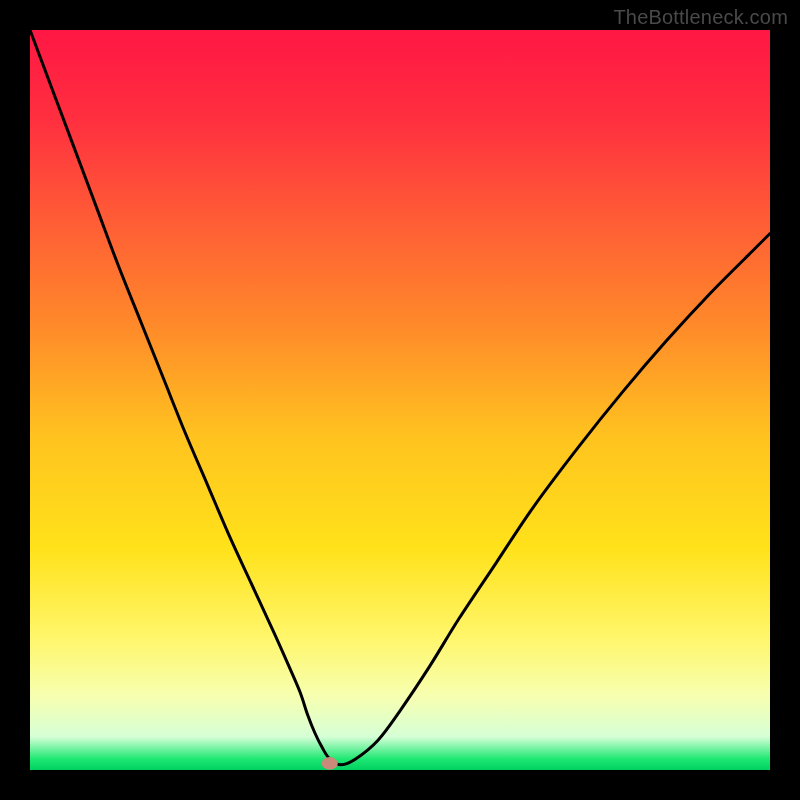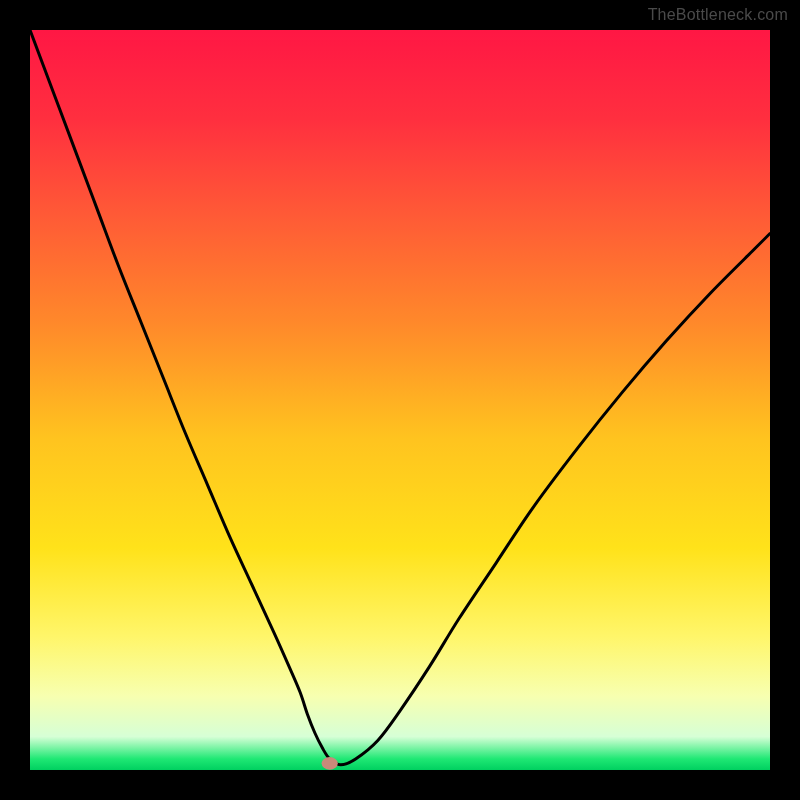--- a/index.html
+++ b/index.html
@@ -24,21 +24,21 @@
     left: 0;
     top: 0;
     width: 740px;
     height: 740px;
   }
   .watermark {
     position: absolute;
     top: 6px;
     right: 12px;
     color: #4a4a4a;
-    font-size: 16px;
+    font-size: 20px;
     font-weight: 500;
     letter-spacing: 0.2px;
     user-select: none;
   }
   .curve {
     fill: none;
     stroke: #000;
     stroke-width: 3;
     stroke-linecap: round;
   }

